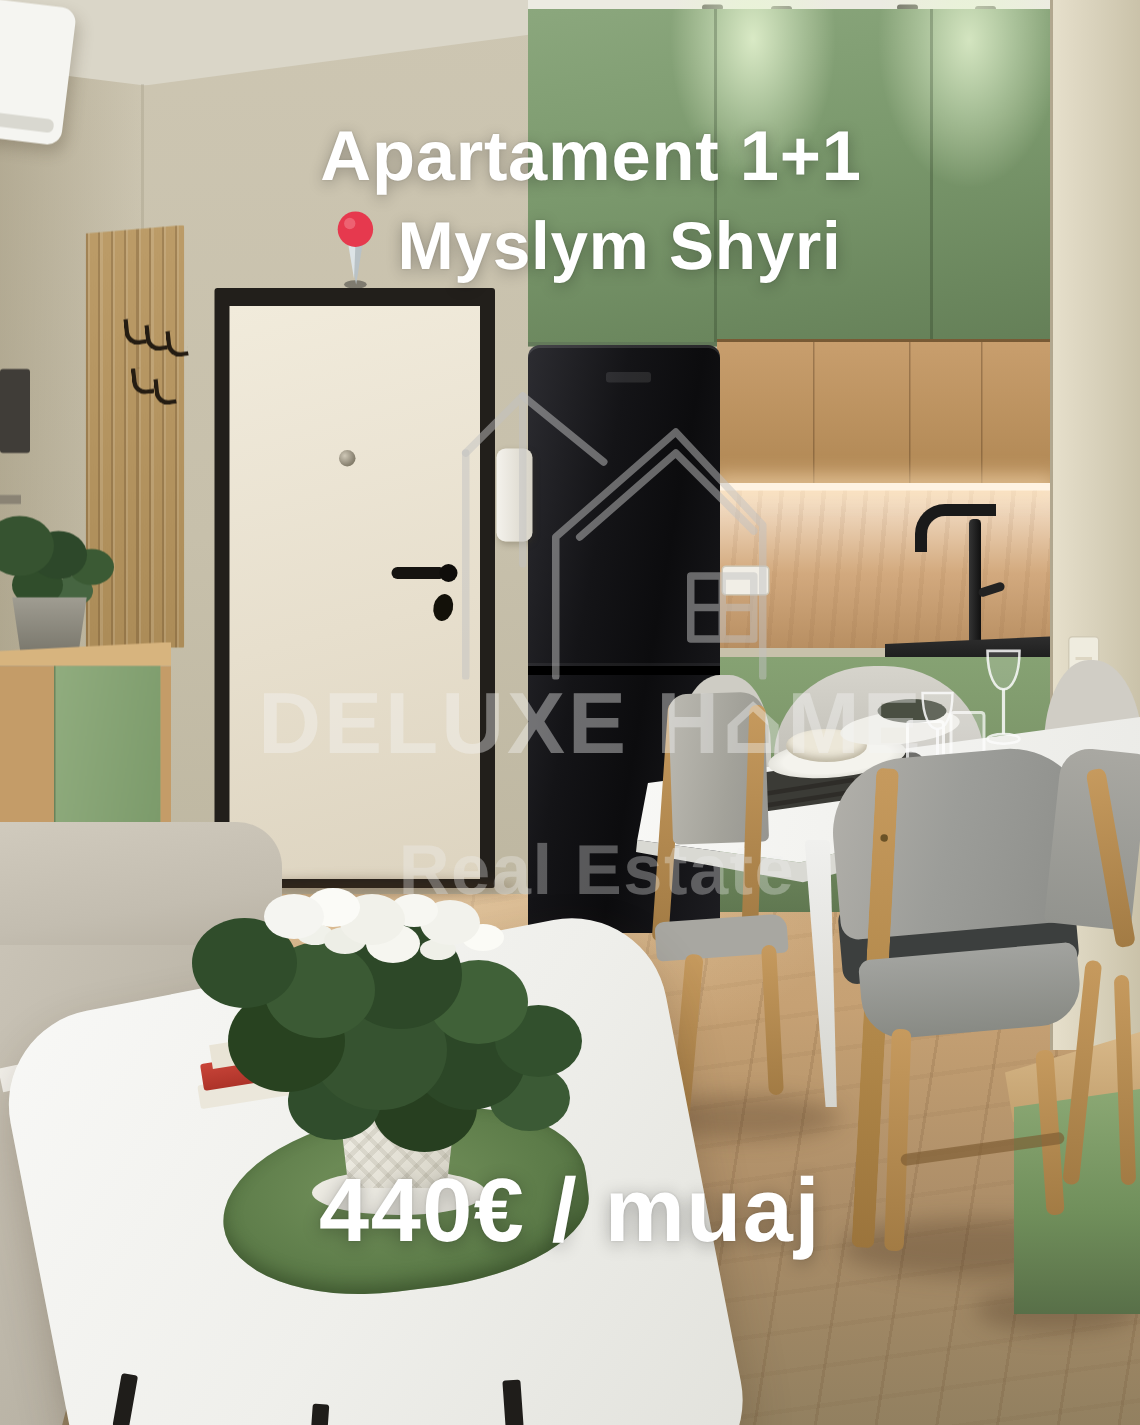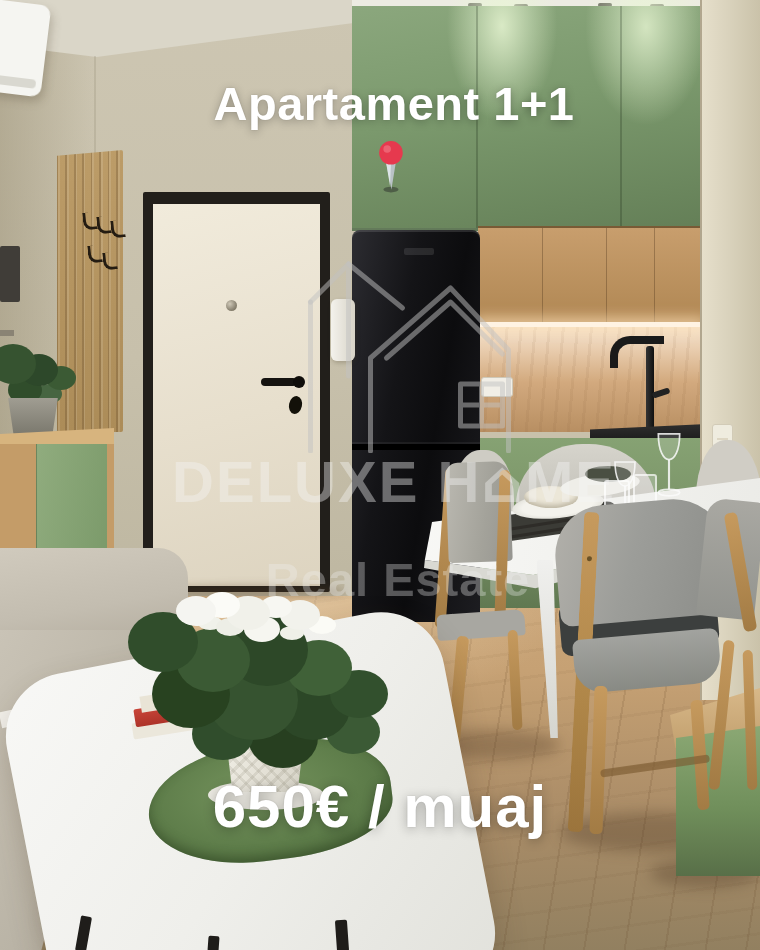--- a/index.html
+++ b/index.html
@@ -418,15 +418,16 @@
 
   <div class="p adTitle">Apartament 1+1</div>
   <div class="p adLoc">
     <svg width="34" height="56" viewBox="0 0 36 58">
       <ellipse cx="19" cy="54" rx="8" ry="3" fill="rgba(35,35,35,0.45)"></ellipse>
       <polygon points="14,26 24,26 19.5,54" fill="#b9c2c6"></polygon>
       <polygon points="14,26 19,26 18,50" fill="#dde4e7"></polygon>
       <circle cx="19" cy="15" r="12.5" fill="#e6394e"></circle>
       <circle cx="15" cy="11" r="4" fill="#ef6d7c" opacity="0.8"></circle>
     </svg>
+    <span>Myslym Shyri</span>
   </div>
-  <div class="p adPrice">650€ / muaj</div>
+  <div class="p adPrice">440€ / muaj</div>
 </div>
 
 </body></html>

